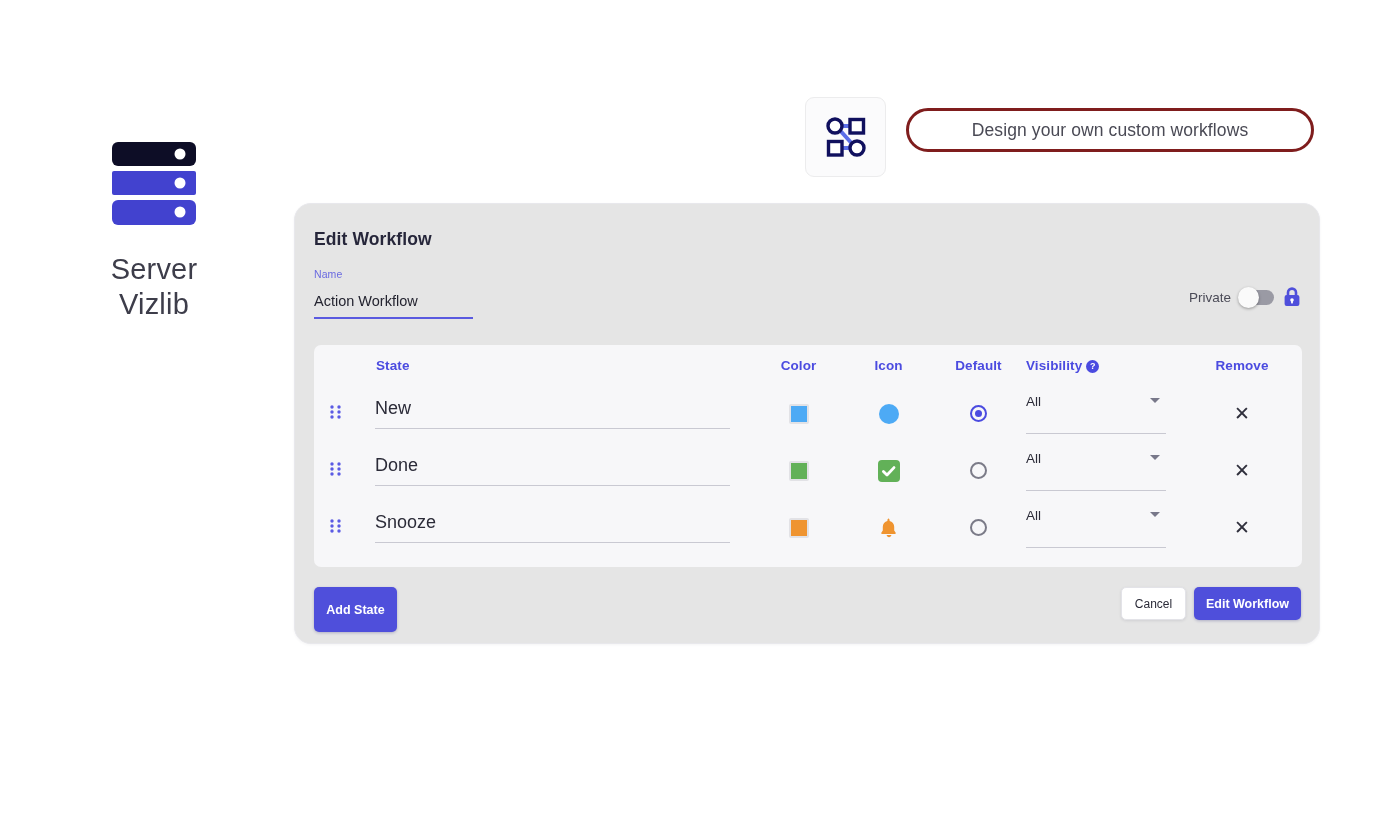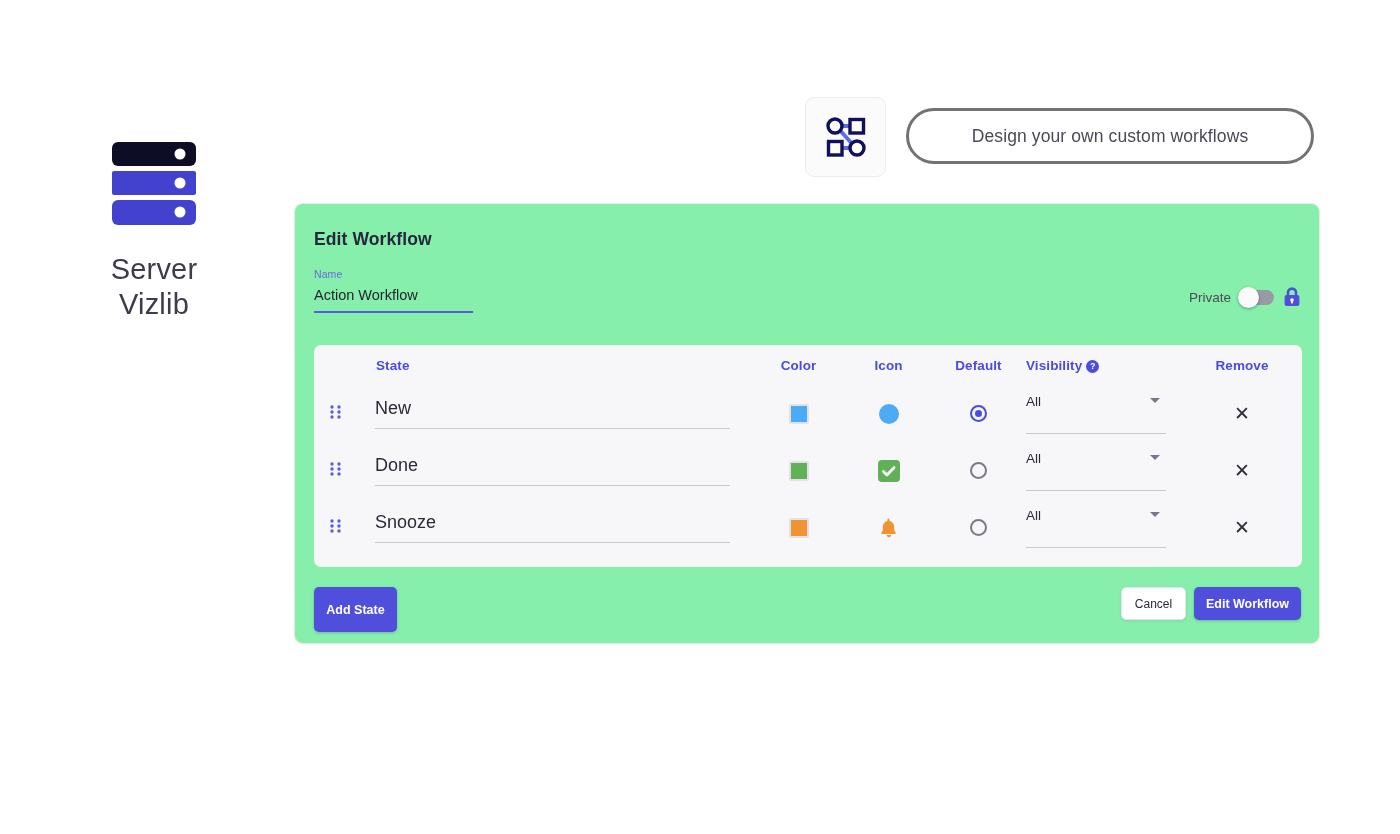--- a/index.html
+++ b/index.html
@@ -25,48 +25,48 @@
   .promo-icon-box {
     position: absolute; left: 805px; top: 97px;
     width: 81px; height: 80px;
     background: #fbfbfc;
     border: 1px solid #ececed;
     border-radius: 9px;
     display: flex; align-items: center; justify-content: center;
   }
   .promo-pill {
     position: absolute; left: 906px; top: 108px;
-    width: 408px; height: 56px;
-    border: 3px solid #737373;
+    width: 408px; height: 44px;
+    border: 3px solid #7f1d1d;
     border-radius: 28px;
     display: flex; align-items: center; justify-content: center;
   }
   .promo-pill-text {
     font-size: 17.5px; color: #4a4a55; letter-spacing: .1px;
   }
 
   
   .card {
     position: absolute; left: 294px; top: 203px;
     width: 1026px; height: 441px;
-    background: #86efac;
+    background: #e5e5e5;
     border: 1px solid #e8e8ec;
-    border-radius: 9px;
+    border-radius: 17px;
     box-shadow: 0 1px 3px rgba(30,30,60,.05);
   }
   .card-title {
     position: absolute; left: 19px; top: 25px;
     font-size: 17.5px; font-weight: 700; color: #26263a; letter-spacing: .1px;
   }
 
   
   .name-field { position: absolute; left: 19px; top: 64px; width: 159px; }
   .name-label { font-size: 10.5px; color: #6b6be0; letter-spacing: .1px; }
   .name-value {
-    margin-top: 7px; font-size: 14.5px; color: #23232f;
+    margin-top: 13px; font-size: 14.5px; color: #23232f;
     padding-bottom: 8px; border-bottom: 2px solid #5a5ae0;
     background: transparent; outline: none; border-top: 0; border-left: 0; border-right: 0;
     width: 100%; font-family: "Liberation Sans", sans-serif;
   }
 
   
   .private-wrap {
     position: absolute; right: 18px; top: 83px;
     display: flex; align-items: center; gap: 9px;
   }

